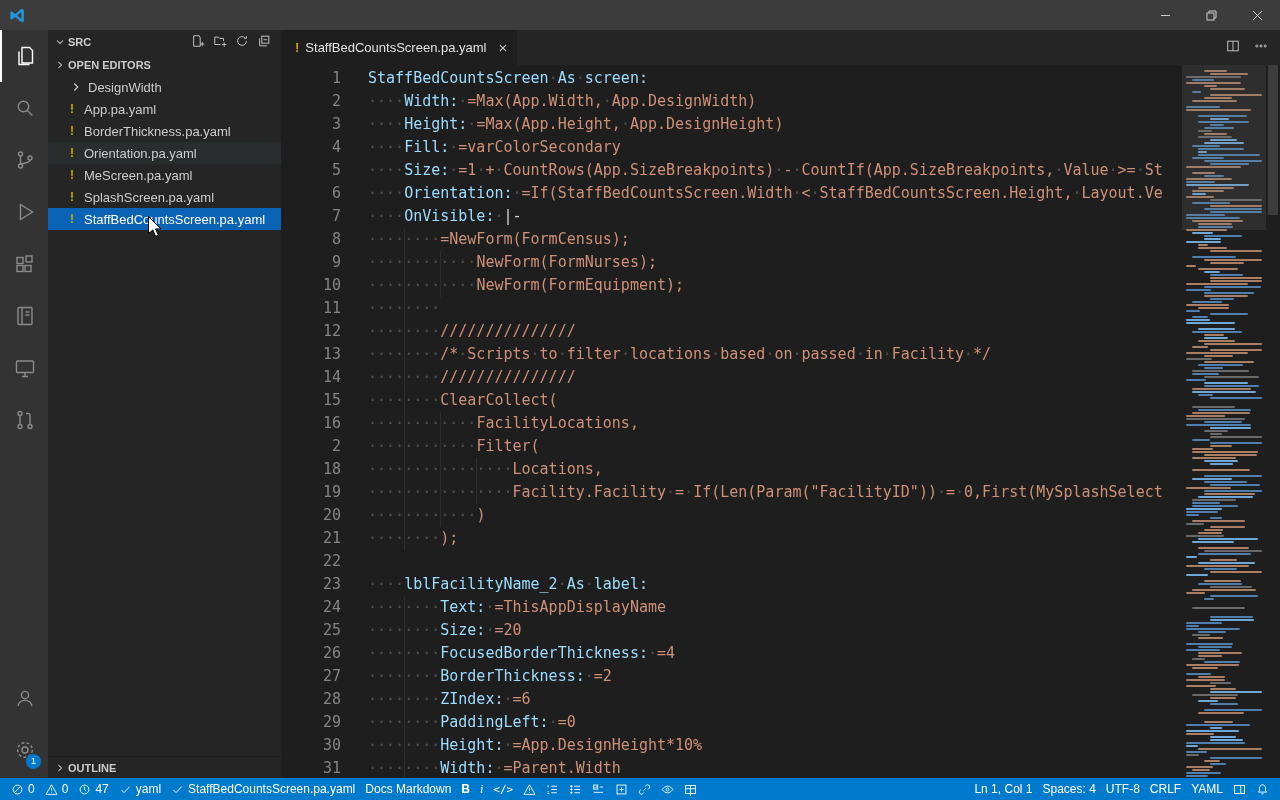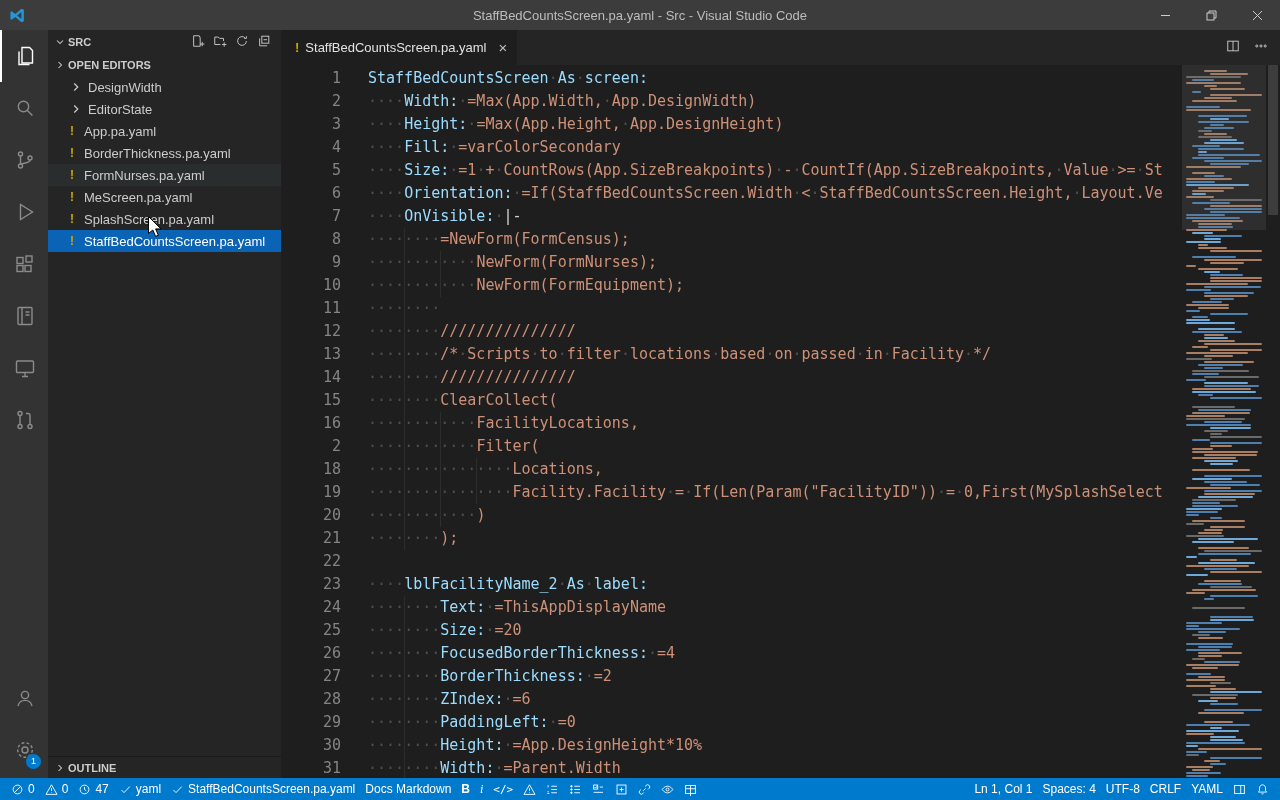--- a/index.html
+++ b/index.html
@@ -90,21 +90,20 @@
 </style>
 </head>
 <body>
 
 <div class="titlebar">
   <div class="tb-logo">
     <svg width="17" height="17" viewBox="0 0 24 24">
         <path fill="#2196d8" d="M17.5 2.5L21 4v16l-3.5 1.5L9 14l-5.2 3.9L2 16.8V7.2L3.8 6 9 10zM17.5 7l-6 5 6 5z"></path>
       </svg>
   </div>
-  <div class="tb-title">StaffBedCountsScreen.pa.yaml - Src - Visual Studio Code</div>
   <div class="tb-controls">
     <div class="tb-btn">
         <svg width="11" height="11" viewBox="0 0 11 11" fill="none">
           <path d="M1 5.5h9"></path>
         </svg>
       </div>
     <div class="tb-btn">
         <svg width="11" height="11" viewBox="0 0 11 11" fill="none">
           <rect x="1" y="3" width="7" height="7"></rect>
           <path d="M3 3V1h7v7H8"></path>
@@ -231,38 +230,30 @@
     <div id="tree">
         <div class="tree-row">
           <span class="chev">
             <svg width="14" height="14" viewBox="0 0 16 16">
               <path d="M6 4l4 4-4 4"></path>
             </svg>
           </span>
           <span class="flabel">DesignWidth</span>
         </div>
         <div class="tree-row">
-          <span class="chev">
-            <svg width="14" height="14" viewBox="0 0 16 16">
-              <path d="M6 4l4 4-4 4"></path>
-            </svg>
-          </span>
-          <span class="flabel">EditorState</span>
-        </div>
-        <div class="tree-row">
           <span class="fbadge">!</span>
           <span class="flabel">App.pa.yaml</span>
         </div>
         <div class="tree-row">
           <span class="fbadge">!</span>
           <span class="flabel">BorderThickness.pa.yaml</span>
         </div>
         <div class="tree-row hovered">
           <span class="fbadge">!</span>
-          <span class="flabel">FormNurses.pa.yaml</span>
+          <span class="flabel">Orientation.pa.yaml</span>
         </div>
         <div class="tree-row">
           <span class="fbadge">!</span>
           <span class="flabel">MeScreen.pa.yaml</span>
         </div>
         <div class="tree-row">
           <span class="fbadge">!</span>
           <span class="flabel">SplashScreen.pa.yaml</span>
         </div>
         <div class="tree-row selected">

